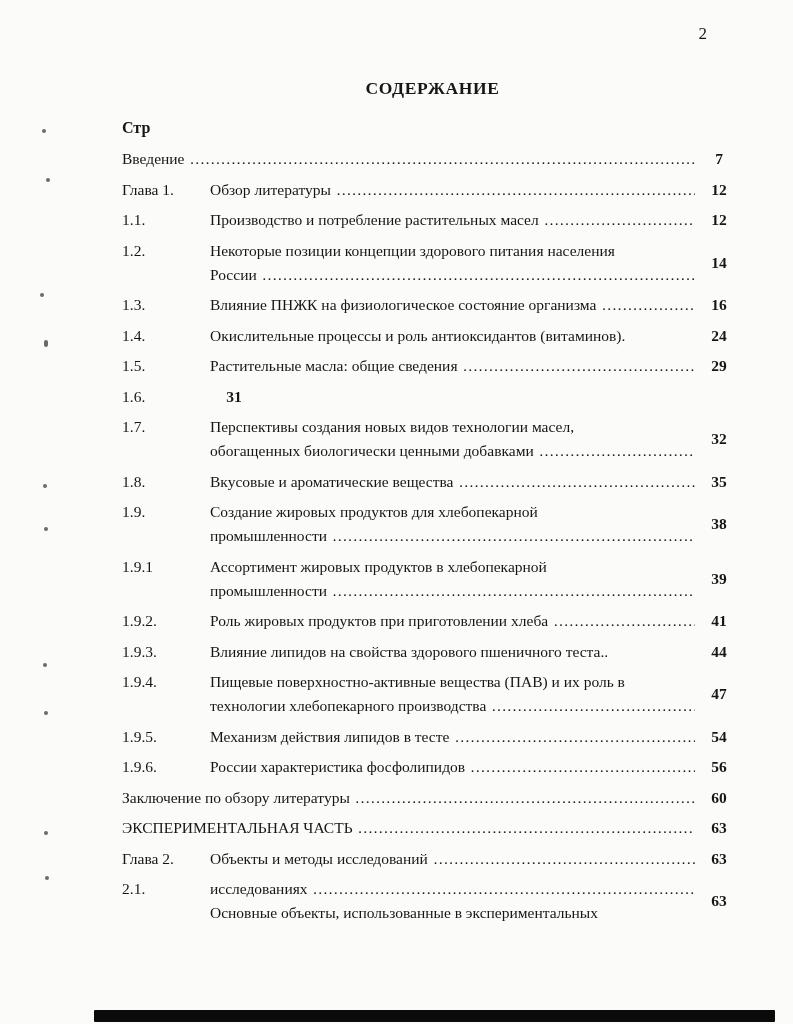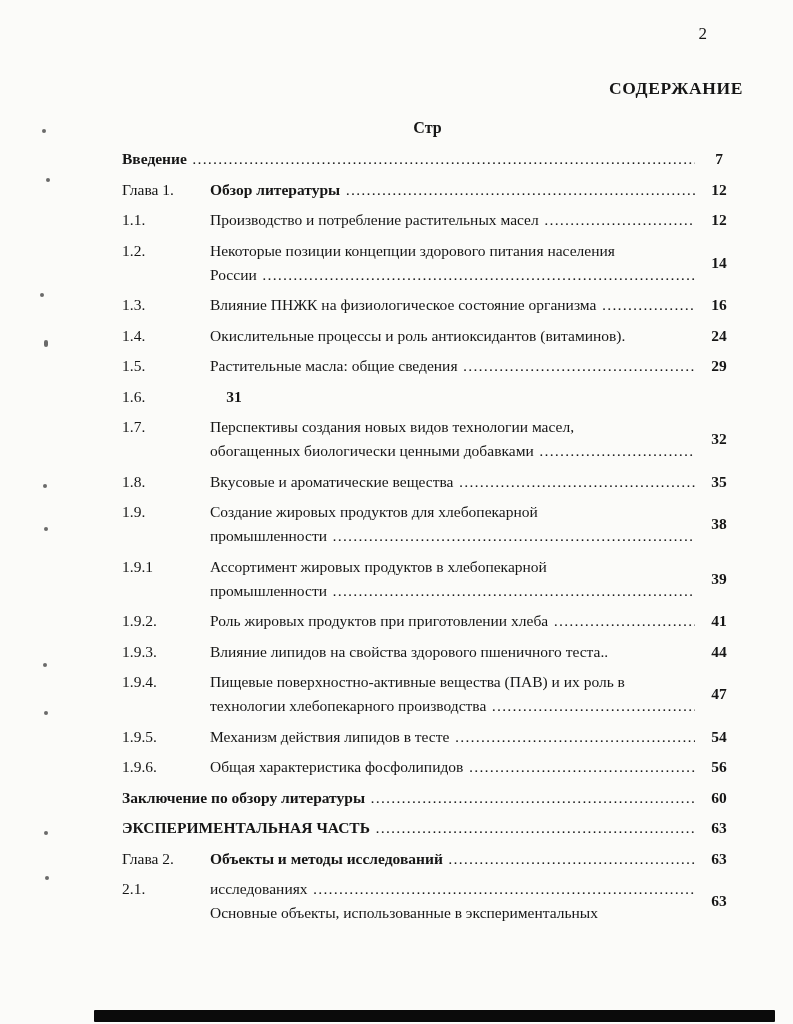--- a/index.html
+++ b/index.html
@@ -14,47 +14,47 @@
   .sheet { padding: 22px 50px 0 122px; position: relative; }
 
   .corner-num {
     position: absolute;
     top: 24px;
     right: 86px;
     font-size: 17px;
   }
 
   .doc-title {
-    text-align: right;
+    text-align: center;
     font-size: 17.5px;
     font-weight: bold;
     letter-spacing: 0.6px;
     margin-top: 56px;
   }
 
   .col-header {
-    text-align: center;
+    text-align: left;
     font-weight: bold;
     font-size: 16px;
     margin: 20px 10px 10px 0;
   }
 
   .toc { font-size: 15.5px; }
 
   .row { display: flex; margin-bottom: 6.5px; line-height: 24px; }
   .num { width: 88px; flex-shrink: 0; font-weight: normal; }
   .title { flex: 1; min-width: 0; }
   .page {
     width: 48px;
     flex-shrink: 0;
     text-align: center;
     align-self: center;
     font-weight: bold;
   }
-  .row.bold .title .text { font-weight: bold; }
+  .row.bold .title .text { font-weight: normal; }
 
   .line { display: flex; align-items: baseline; }
   .text { white-space: nowrap; }
   .leader {
     flex: 1;
     overflow: hidden;
     white-space: nowrap;
     margin-left: 5px;
     min-width: 0;
   }
@@ -268,21 +268,21 @@
             <span class="leader"></span>
           </div>
         </div>
     <div class="page">54</div>
   </div>
 
   <div class="row">
     <div class="num">1.9.6.</div>
     <div class="title">
           <div class="line">
-            <span class="text">Общая характеристика фосфолипидов</span>
+            <span class="text">России характеристика фосфолипидов</span>
             <span class="leader"></span>
           </div>
         </div>
     <div class="page">56</div>
   </div>
 
 
   <div class="row bold full">
 
     <div class="title">

